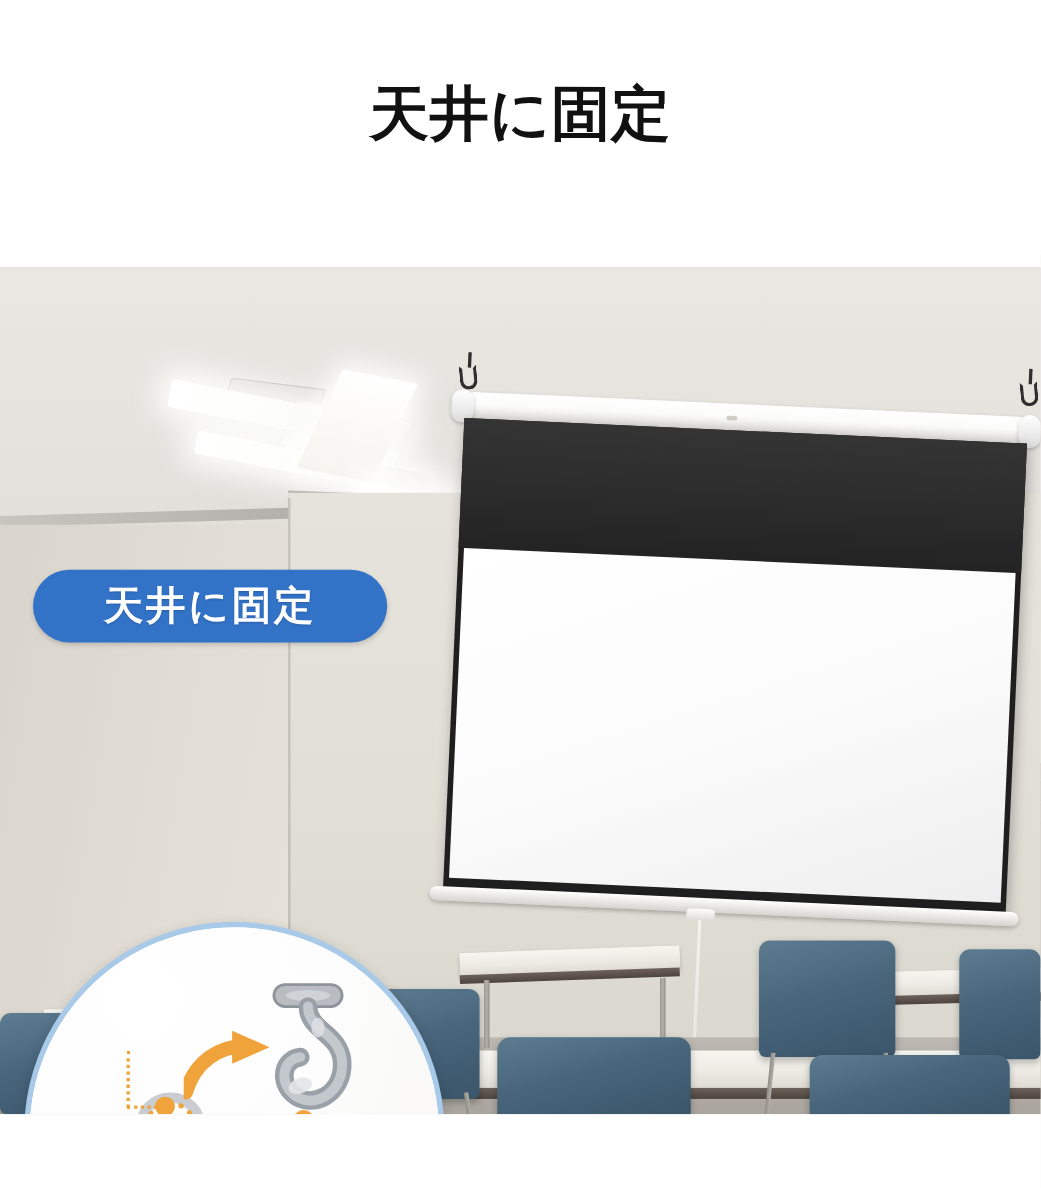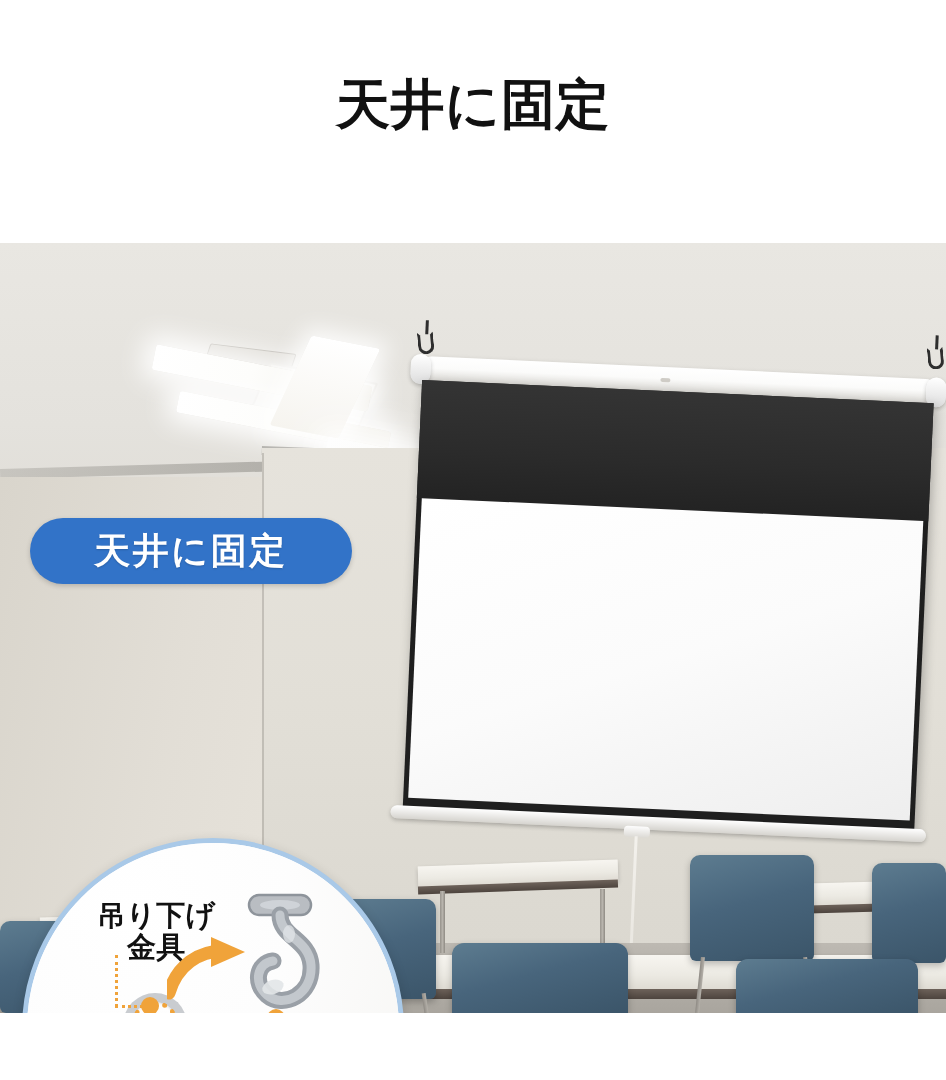--- a/index.html
+++ b/index.html
@@ -439,22 +439,20 @@
         <ellipse cx="50" cy="96" rx="11" ry="7" fill="#e2e5e8" opacity=".9" transform="rotate(-18 50 96)"></ellipse>
         <ellipse cx="66" cy="43" rx="6" ry="9" fill="#e2e5e8" opacity=".75"></ellipse>
       </svg>
 
       <div class="leader v1"></div>
       <div class="leader h1"></div>
       <div class="dot d1"></div>
 
       <div class="dot d2"></div>
 
-      <div class="co-label left">吊り下げ
-金具</div>
 
     </div>
 
   </div>
 
   <div class="bottom-white"></div>
 
 </div>
 
 </body></html>

